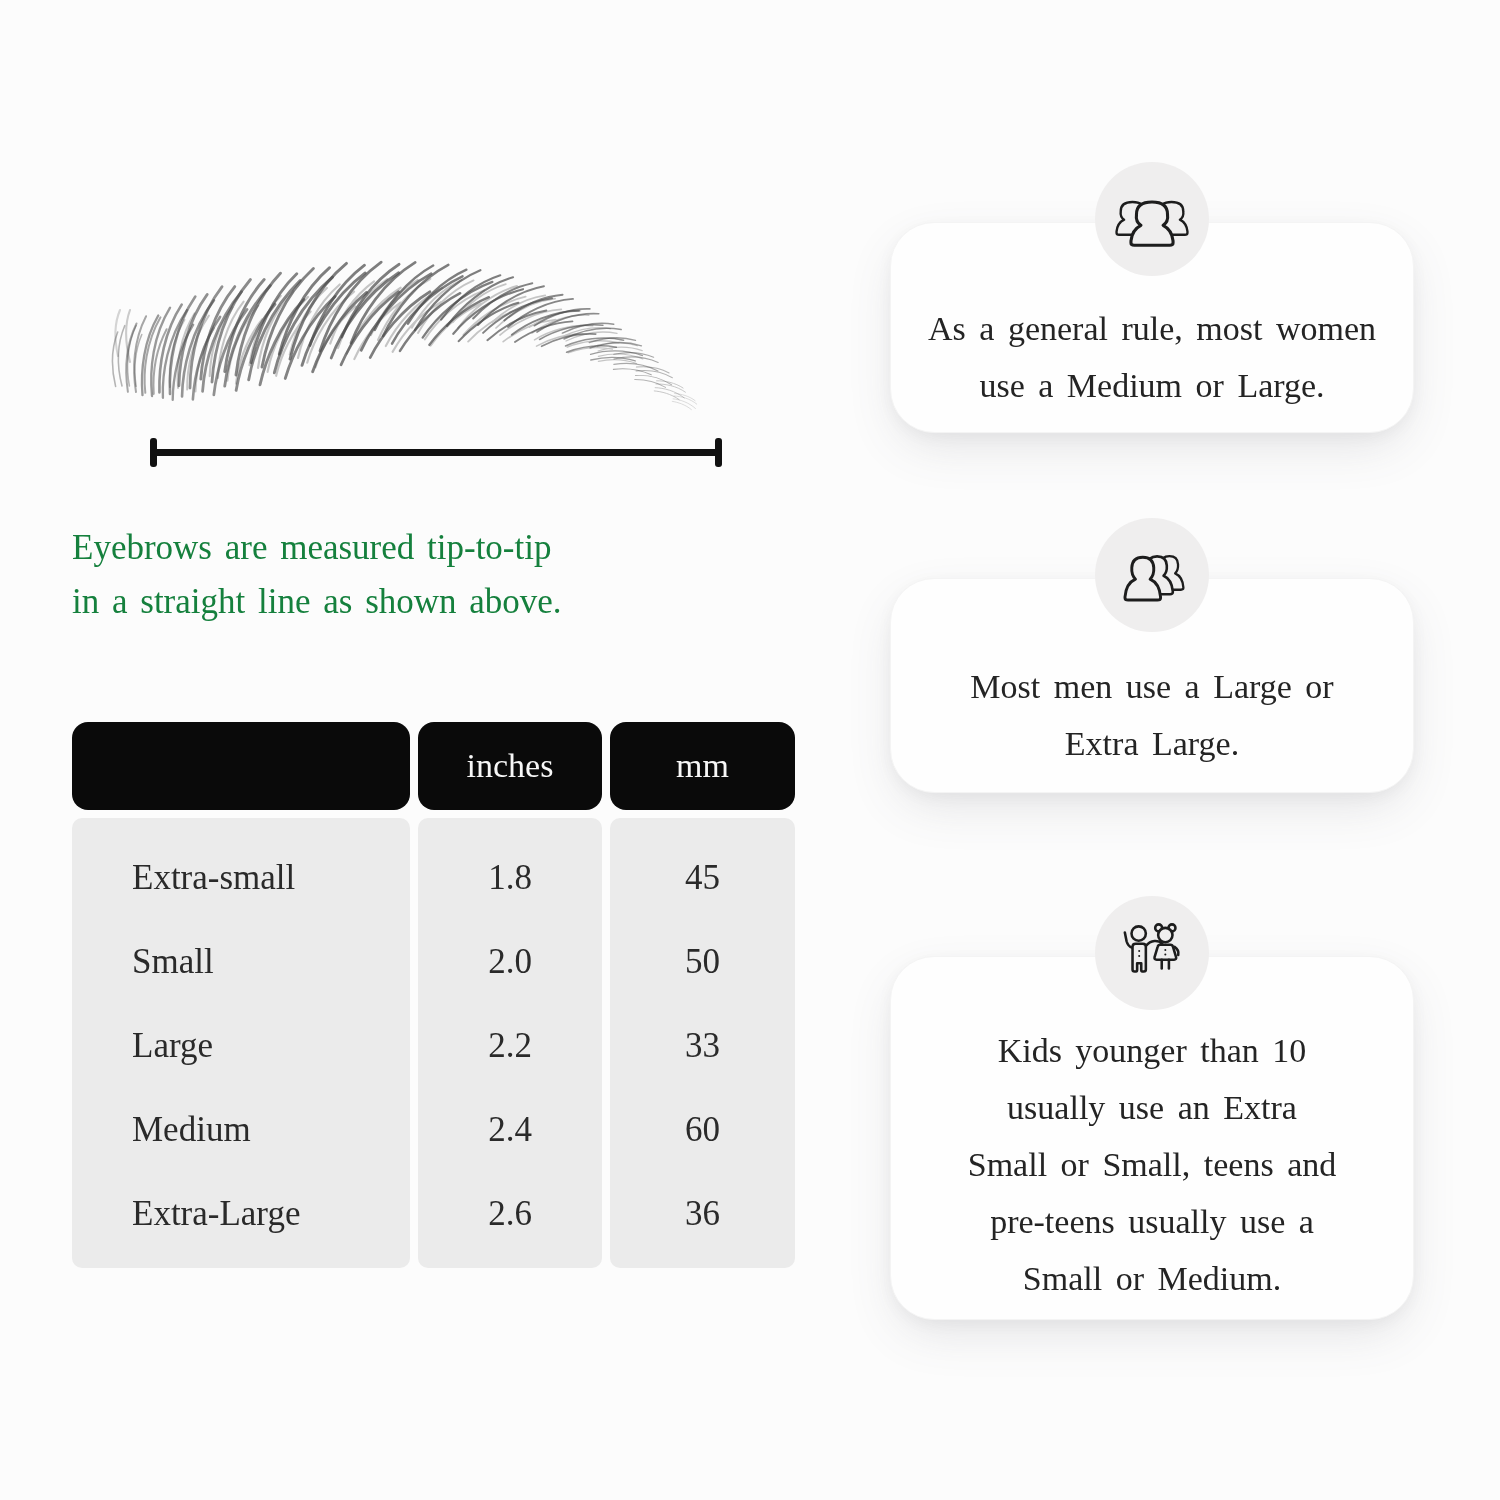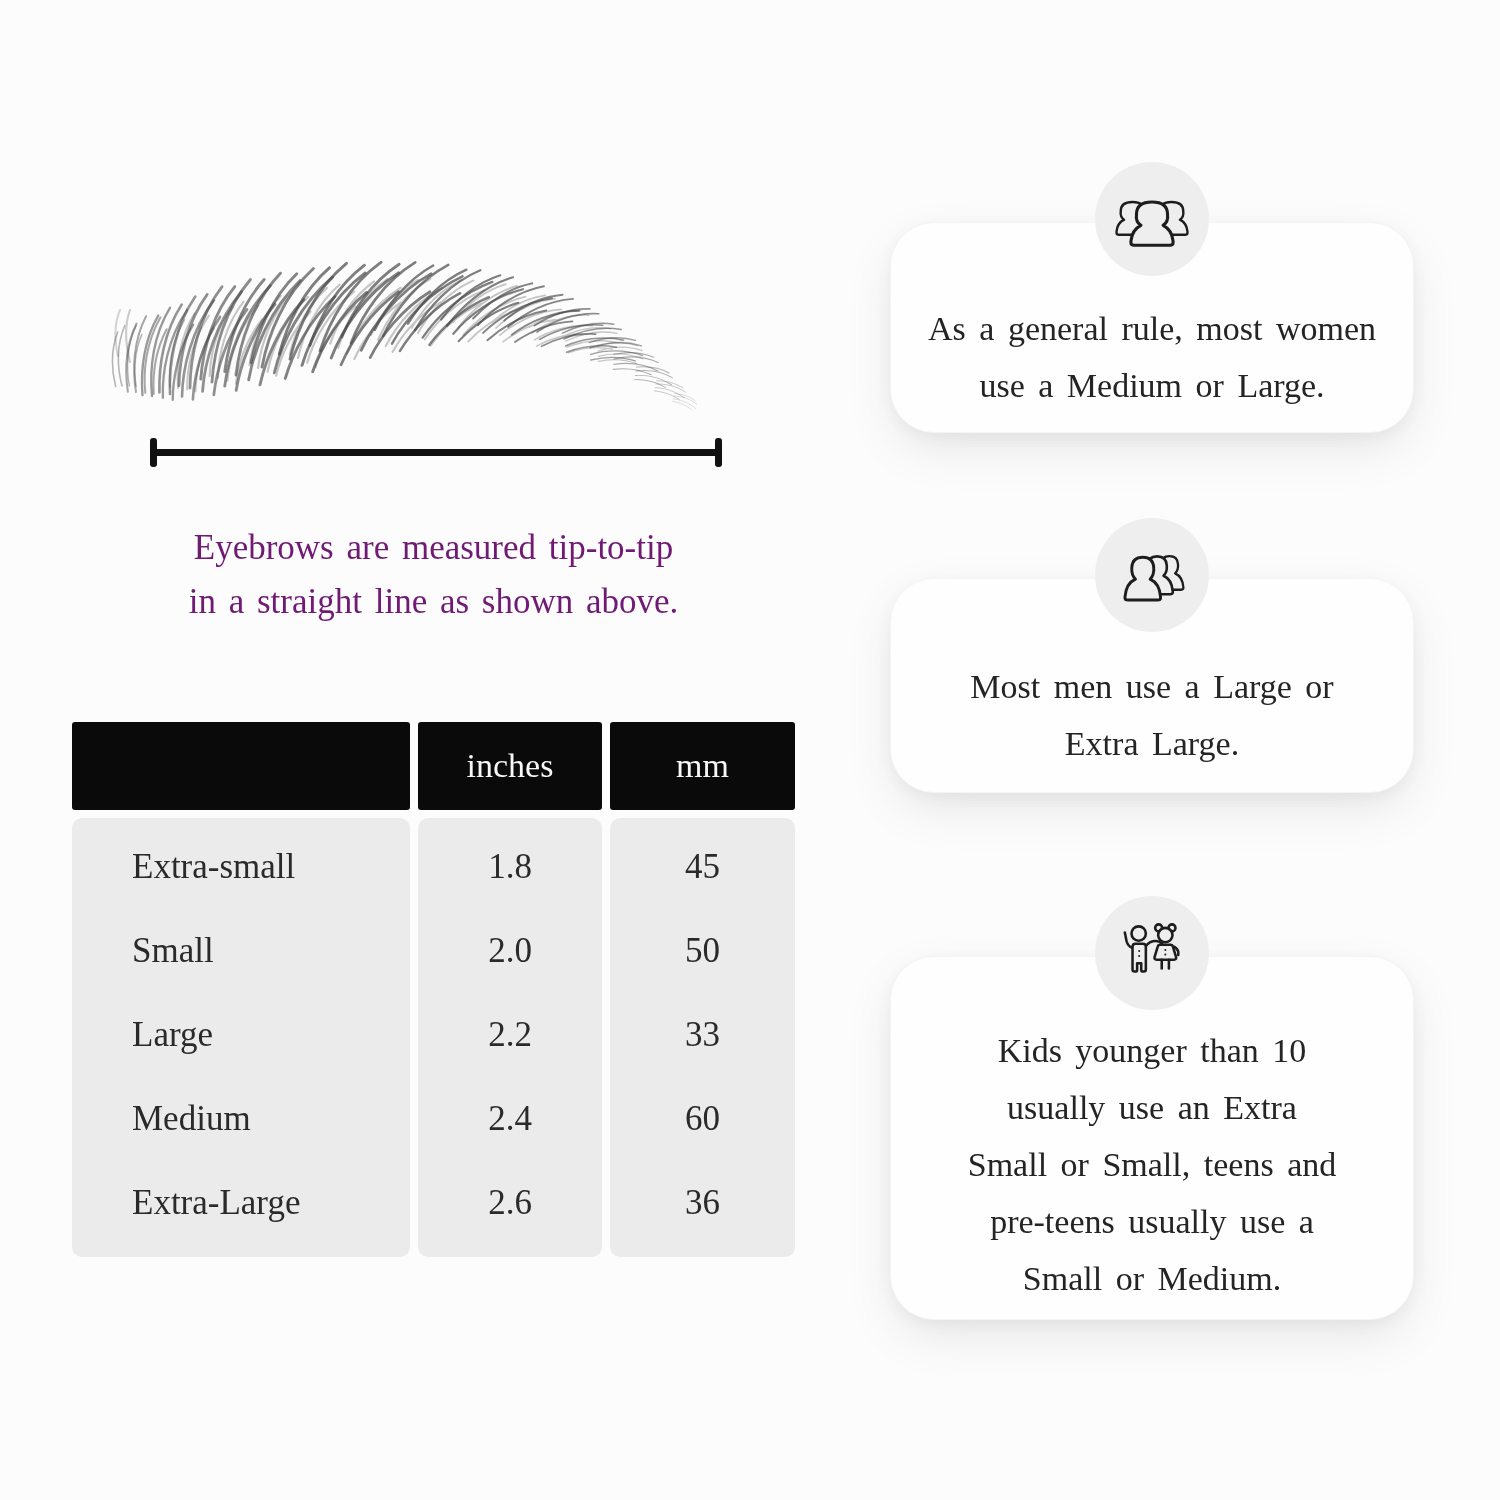--- a/index.html
+++ b/index.html
@@ -10,35 +10,35 @@
   }
   
   .brow-art{position:absolute;left:108px;top:238px;width:625px;height:200px;}
   .measure-line{position:absolute;left:150px;top:438px;width:572px;height:29px;}
   .measure-line .bar{position:absolute;left:2px;right:2px;top:11px;height:7px;background:#111;border-radius:3px;}
   .measure-line .cap{position:absolute;top:0;width:7px;height:29px;background:#111;border-radius:3px;}
   .measure-line .cap.left{left:0;}
   .measure-line .cap.right{right:0;}
   .caption{
     position:absolute;left:72px;top:521px;width:723px;
-    text-align:center;font-size:35px;line-height:54px;word-spacing:4px;color:#701a75;
+    text-align:left;font-size:35px;line-height:54px;word-spacing:4px;color:#15803d;
   }
   
   .size-table{
     position:absolute;left:72px;top:722px;width:723px;
     display:grid;grid-template-columns:338px 184px 185px;column-gap:8px;row-gap:8px;
   }
   .th{
-    height:88px;background:#0a0a0a;border-radius:3px;
+    height:88px;background:#0a0a0a;border-radius:16px;
     display:flex;align-items:center;justify-content:center;
     color:#f7f7f7;font-size:34px;
   }
   .tcol{
     background:#ebebeb;border-radius:10px;
-    padding-top:7px;padding-bottom:12px;
+    padding-top:18px;padding-bottom:12px;
   }
   .tcell{
     height:84px;display:flex;align-items:center;justify-content:center;
     font-size:35px;color:#2a2a2a;
   }
   .tcol.labels .tcell{justify-content:flex-start;padding-left:60px;}
   
   .tip-card{
     position:absolute;left:890px;width:524px;background:#fefefe;
     border-radius:44px;border:1px solid #f4f4f4;box-sizing:border-box;

